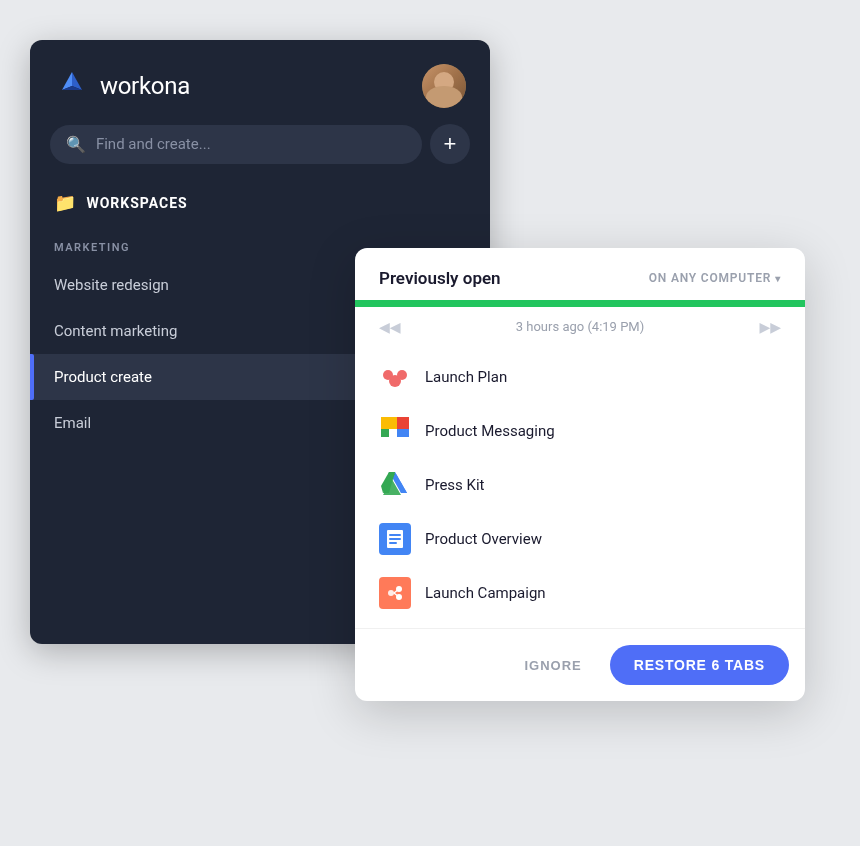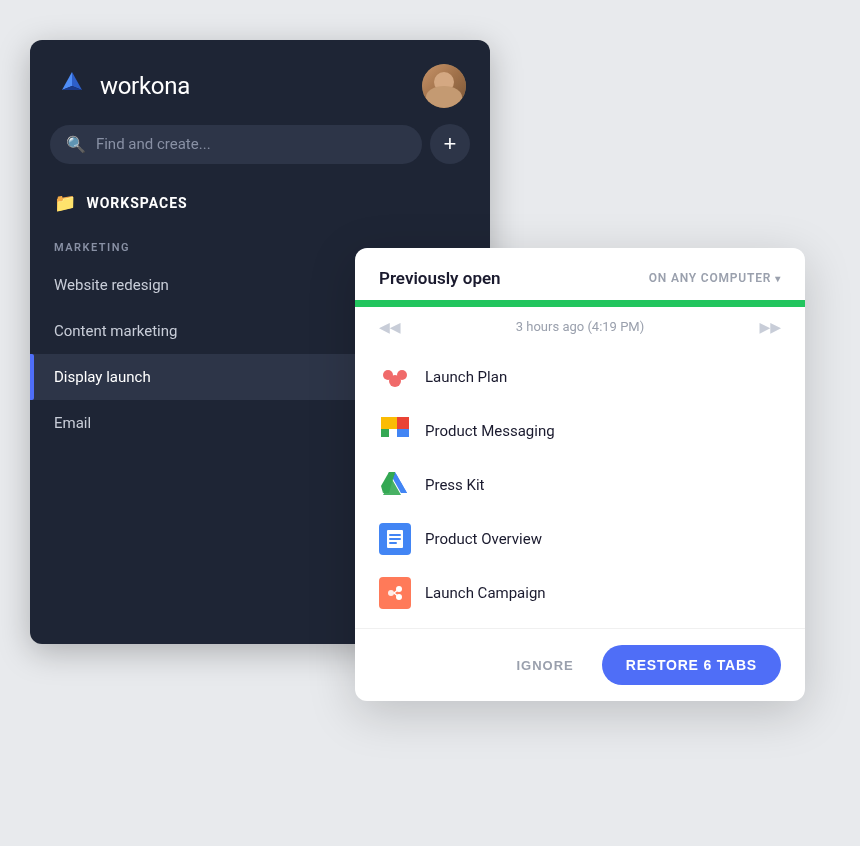--- a/index.html
+++ b/index.html
@@ -278,21 +278,21 @@
       font-size: 15px;
       color: #1a1a2e;
       font-weight: 400;
     }
 
     .popup-footer {
       display: flex;
       align-items: center;
       justify-content: flex-end;
       gap: 16px;
-      padding: 16px 24px;
+      padding: 16px 16px;
       border-top: 1px solid #f0f0f0;
     }
 
     .ignore-btn {
       background: none;
       border: none;
       color: #9aa0ad;
       font-size: 13px;
       font-weight: 600;
       letter-spacing: 1px;
@@ -351,21 +351,21 @@
 
   <div class="section-label">MARKETING</div>
 
   <div class="nav-item">
     <span>Website redesign</span>
   </div>
   <div class="nav-item">
     <span>Content marketing</span>
   </div>
   <div class="nav-item active">
-    <span>Display launch</span>
+    <span>Product create</span>
   </div>
   <div class="nav-item">
     <span>Email</span>
   </div>
 </div>
 
 <div class="popup-card">
   <div class="popup-header">
     <span class="popup-title">Previously open</span>
     <div class="computer-selector">

